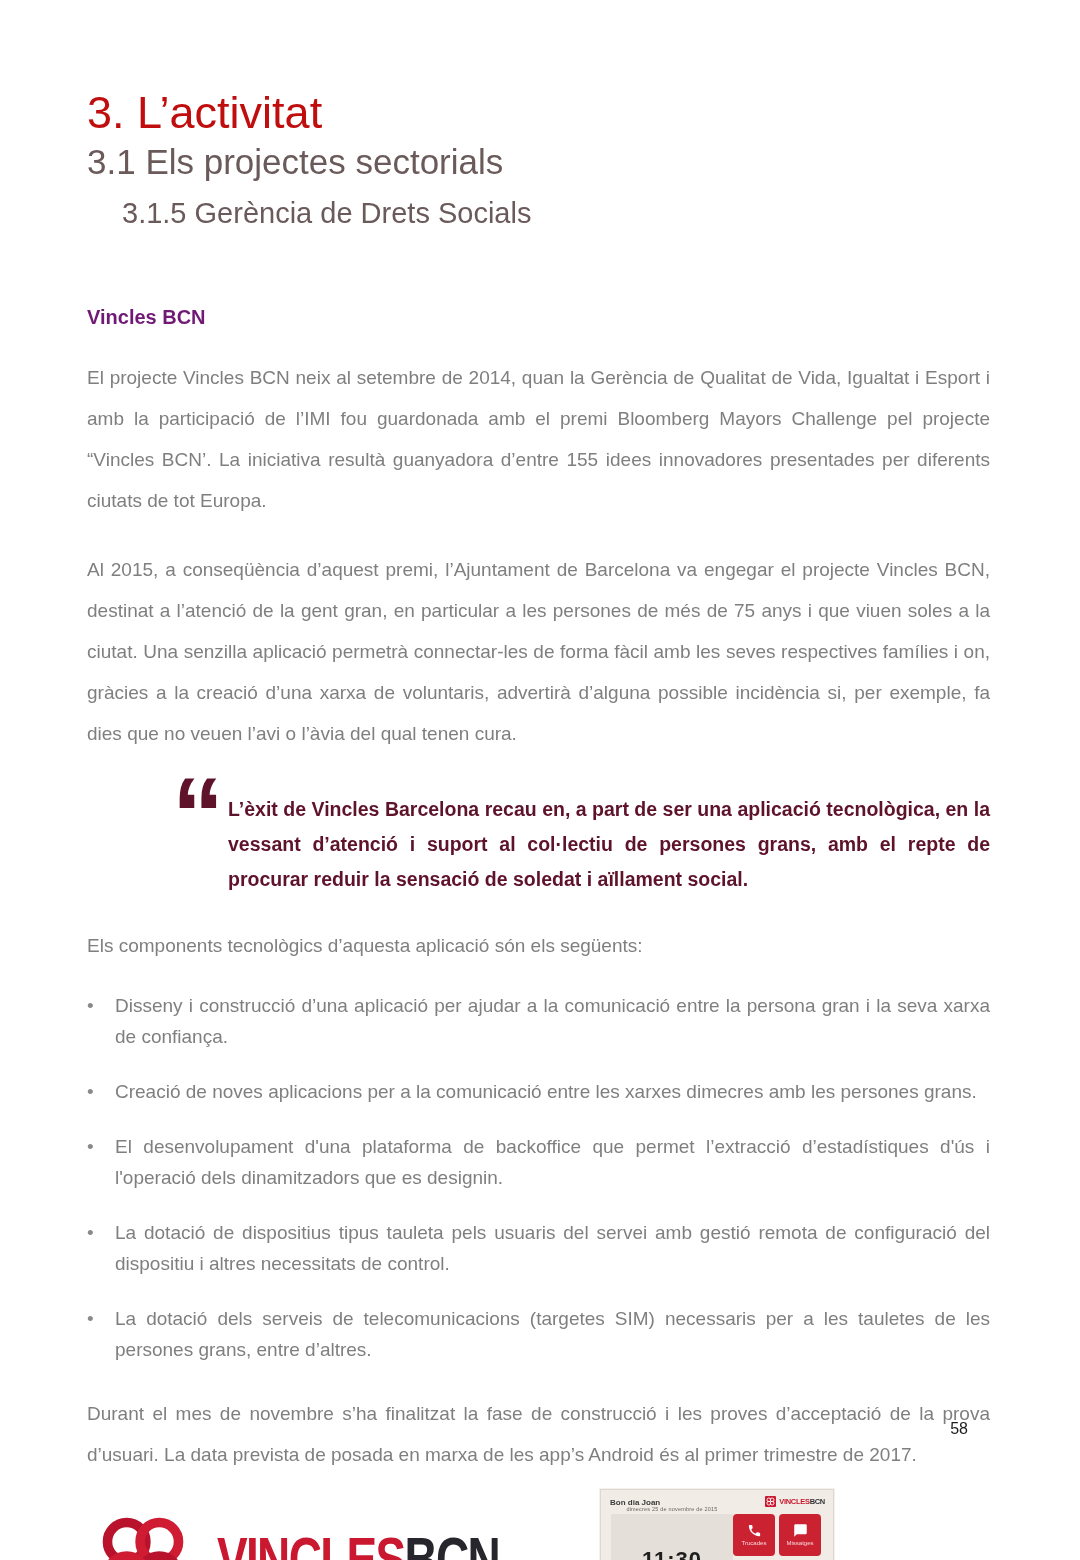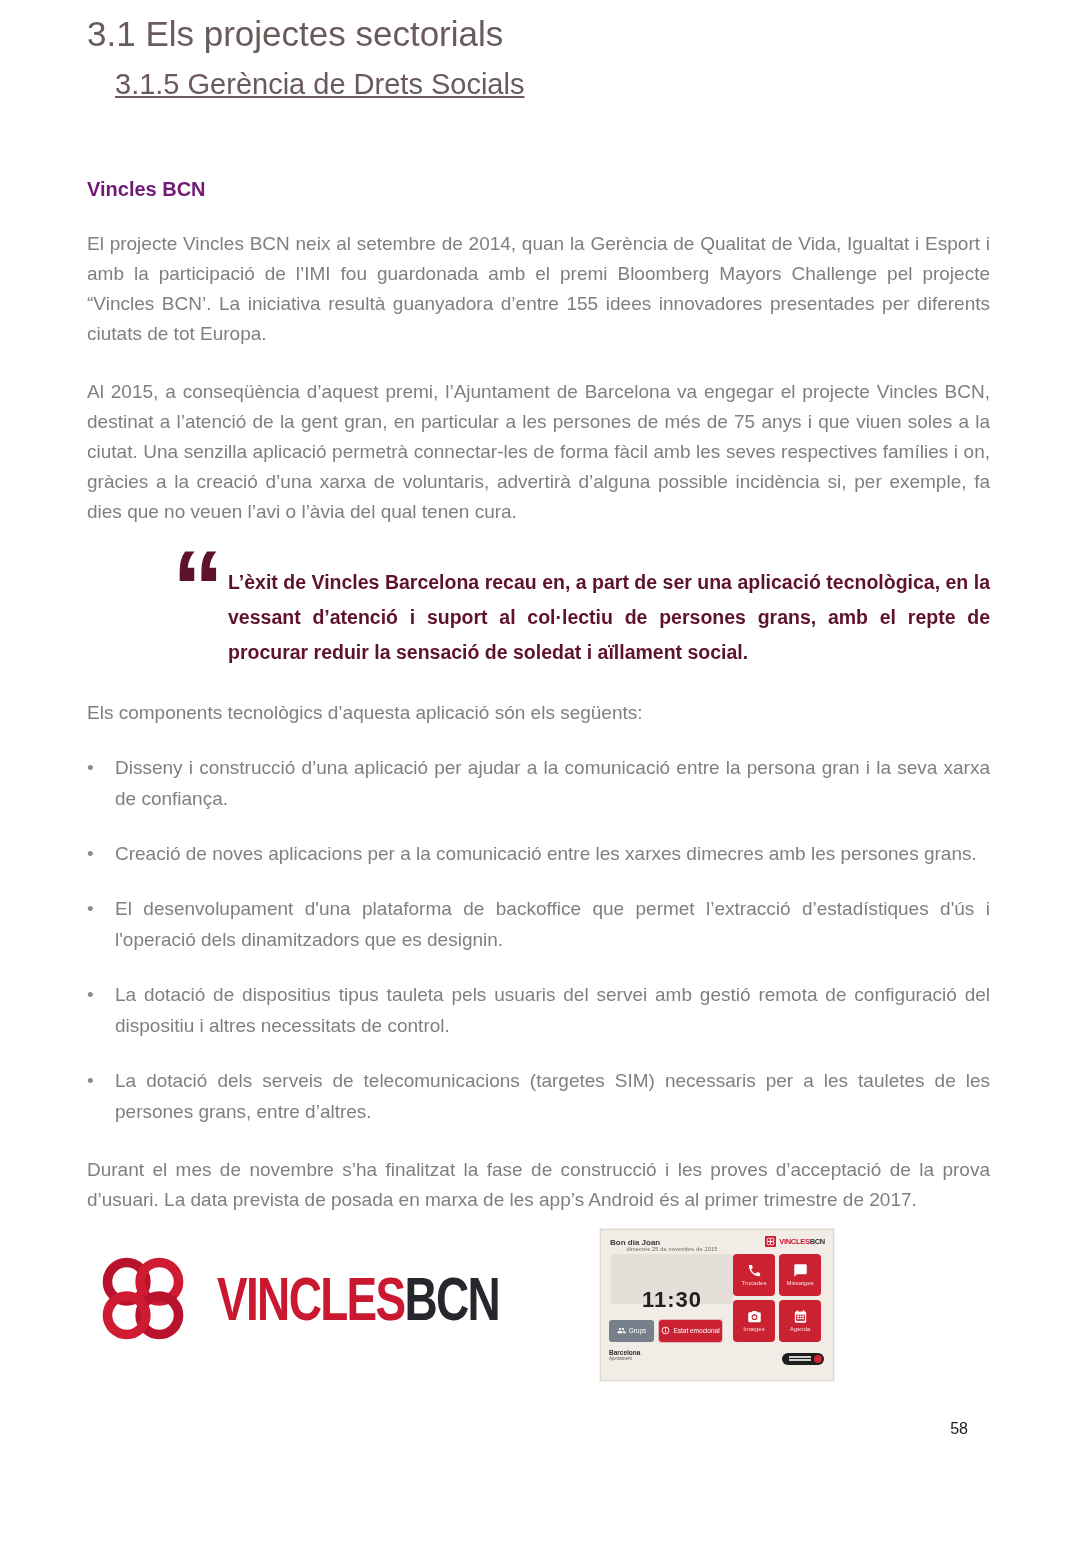--- a/index.html
+++ b/index.html
@@ -8,28 +8,28 @@
     position:relative;
     width:1080px; height:1560px;
     margin:0 auto;
     background:#ffffff;
     font-family:"Liberation Sans", sans-serif;
     overflow:hidden;
   }
   .content { padding:0 90px 0 87px; }
 
   .h1 { margin-top:88px; font-size:45px; font-weight:400; color:#c00d0d; line-height:1.12; }
-  .h2 { margin-top:14px; font-size:35px; font-weight:400; color:#6a5a5a; line-height:1.15; }
-  .h3 { margin-top:14px; margin-left:28px; font-size:29px; font-weight:400; color:#6a5a5a; line-height:1.15;text-decoration:underline; }
+  .h2 { margin-top:4px; font-size:35px; font-weight:400; color:#6a5a5a; line-height:1.15; }
+  .h3 { margin-top:14px; margin-left:35px; font-size:29px; font-weight:400; color:#6a5a5a; line-height:1.15; }
 
   .section-title { margin-top:76px; font-size:20px; font-weight:700; color:#701a75; }
 
   .para {
     margin-top:28px;
-    font-size:19px; line-height:30px;
+    font-size:19px; line-height:41px;
     color:#7f7f7f;
     text-align:justify;
   }
 
   .quote {
     position:relative;
     margin:38px 0 6px 141px;
     width:762px;
   }
   .quote-mark {
@@ -126,20 +126,21 @@
   .page-number {
     position:absolute; right:112px; top:1420px;
     font-size:16px; color:#1c1c1c;
   }
 </style>
 </head>
 <body>
 
 <div class="page">
   <div class="content">
+    <div class="h1">3. L’activitat</div>
     <div class="h2">3.1 Els projectes sectorials</div>
     <div class="h3">3.1.5 Gerència de Drets Socials</div>
 
     <div class="section-title">Vincles BCN</div>
 
     <p class="para">El projecte Vincles BCN neix al setembre de 2014, quan la Gerència de Qualitat de Vida, Igualtat i Esport i amb la participació de l’IMI fou guardonada amb el premi Bloomberg Mayors Challenge pel projecte “Vincles BCN’. La iniciativa resultà guanyadora d’entre 155 idees innovadores presentades per diferents ciutats de tot Europa.</p>
     <p class="para">Al 2015, a conseqüència d’aquest premi, l’Ajuntament de Barcelona va engegar el projecte Vincles BCN, destinat a l’atenció de la gent gran, en particular a les persones de més de 75 anys i que viuen soles a la ciutat. Una senzilla aplicació permetrà connectar-les de forma fàcil amb les seves respectives famílies i on, gràcies a la creació d’una xarxa de voluntaris, advertirà d’alguna possible incidència si, per exemple, fa dies que no veuen l’avi o l’àvia del qual tenen cura.</p>
 
     <div class="quote">
       <span class="quote-mark">“</span>

